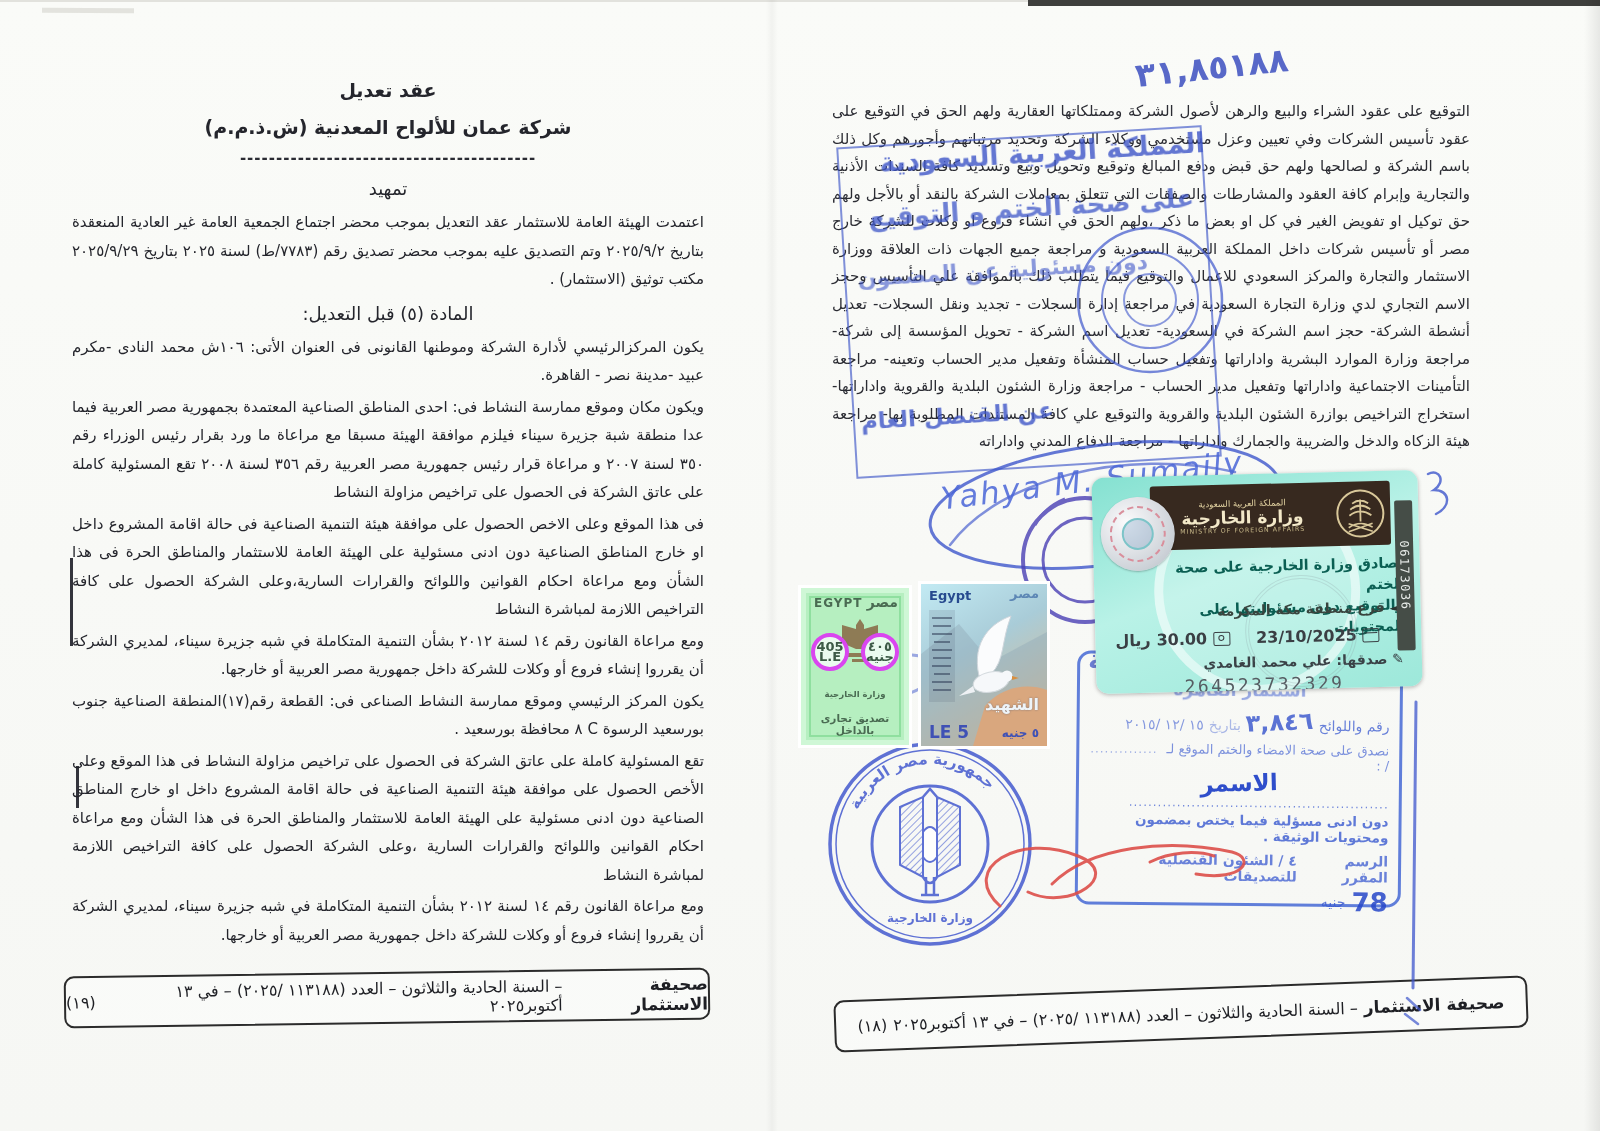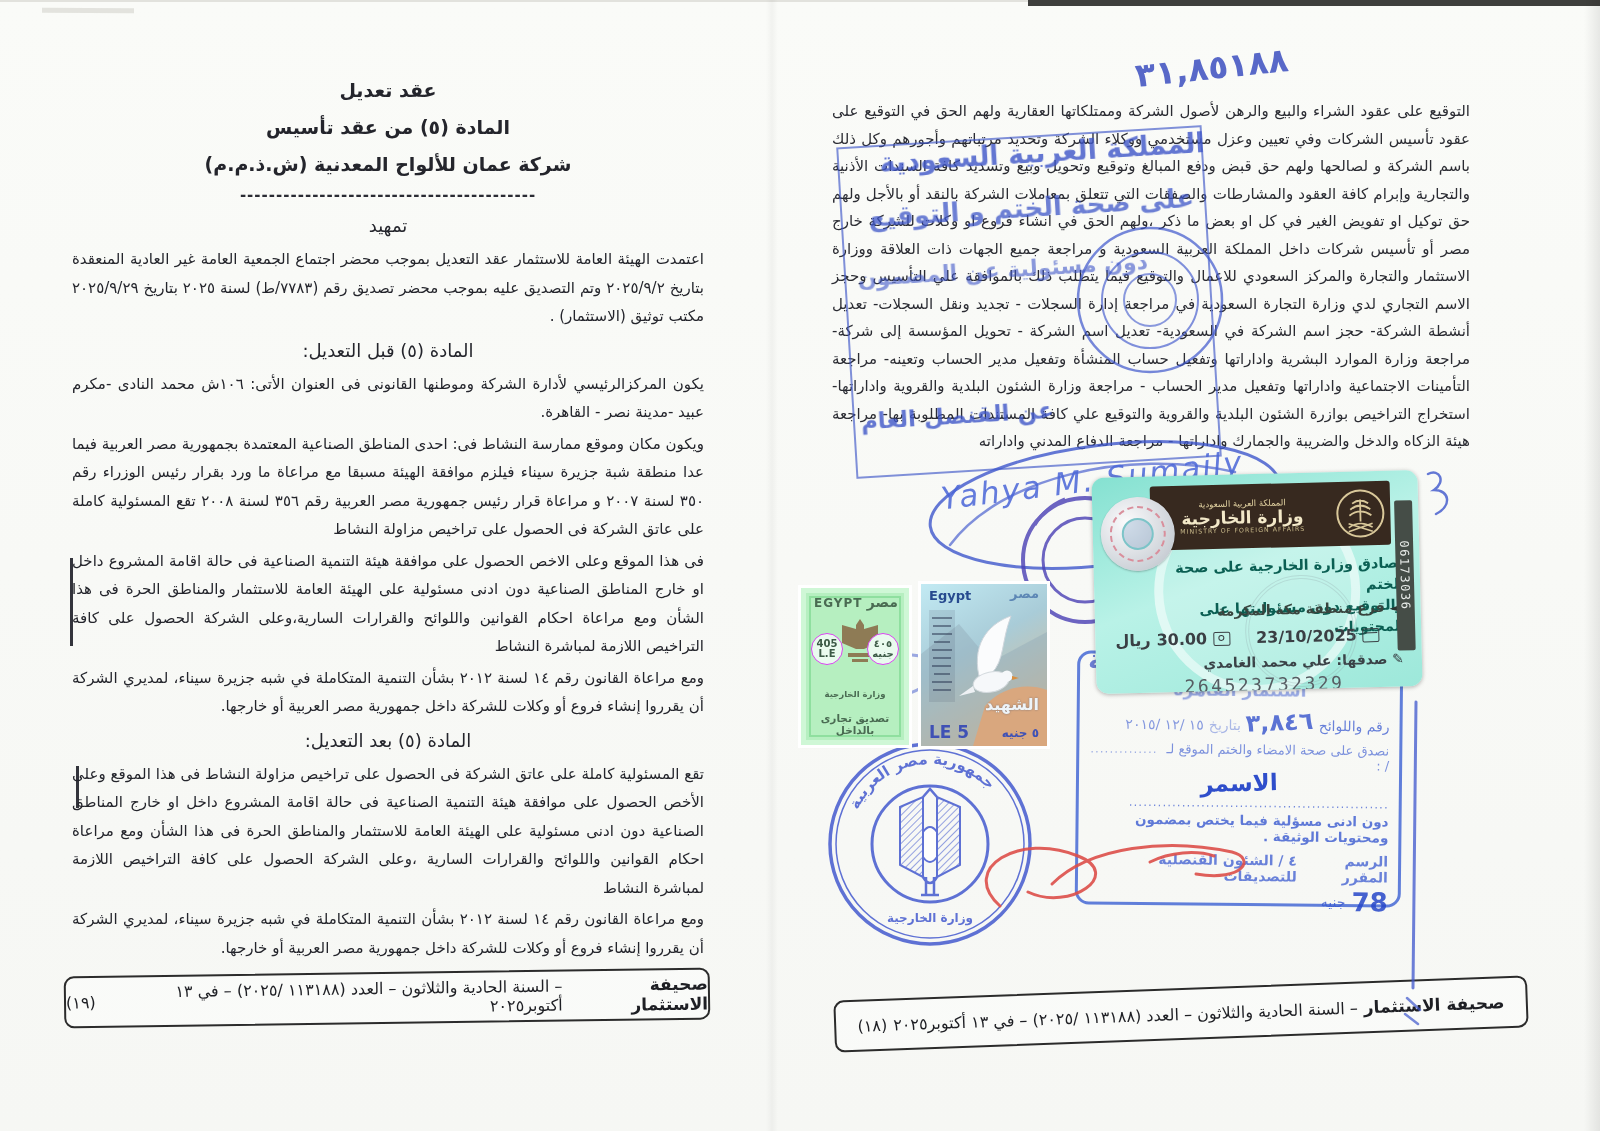--- a/index.html
+++ b/index.html
@@ -32,21 +32,21 @@
   .op4{left:6px;bottom:42px;font-size:23px;opacity:.8;}
   .op-frag{position:absolute;left:1088px;top:644px;font-size:26px;font-weight:bold;color:#3e56c8;opacity:.75;z-index:4;}
   .latin-sig{position:absolute;left:940px;top:462px;font-size:31px;color:#4a66d8;transform:rotate(-7deg);font-style:italic;letter-spacing:2px;opacity:.85;z-index:3;white-space:nowrap;}
   
   .pstamp{position:absolute;box-shadow:0 0 0 3px #fff,0 1px 3px rgba(0,0,0,.2);z-index:3;}
   .gstamp{left:801px;top:588px;width:108px;height:157px;background:#b6efc0;border:5px solid #cff7d6;box-sizing:border-box;}
   .gstamp .inframe{position:absolute;inset:3px;border:2px solid #8fdf9f;}
   .gstamp .t{position:absolute;font-weight:bold;color:#4a6b52;}
   .g-en{left:8px;top:3px;font-size:12px;letter-spacing:1px;color:#41604d;}
   .g-ar{right:6px;top:1px;font-size:14px;color:#7a5c3a;}
-  .g-circle{position:absolute;width:30px;height:30px;border-radius:50%;background:#eafbef;border:1px solid #d946ef;display:flex;align-items:center;font-size:10px;font-weight:bold;color:#3c5a46;text-align:center;line-height:10px;}
+  .g-circle{position:absolute;width:30px;height:30px;border-radius:50%;background:#eafbef;border:4px solid #d946ef;display:flex;align-items:center;font-size:13px;font-weight:bold;color:#3c5a46;text-align:center;line-height:10px;}
   .g-min{left:0;right:0;top:96px;text-align:center;font-size:8.5px;color:#7a5c3a;font-weight:bold;}
   .g-cap{left:0;right:0;bottom:4px;text-align:center;font-size:10.5px;color:#2f5d3c;font-weight:bold;margin-top:16px;}
   .dstamp{left:921px;top:584px;width:126px;height:162px;background:linear-gradient(150deg,#c2eaf3 0%,#a9ccd8 40%,#cdbfa4 75%,#d9b48a 100%);}
   .dstamp .t{position:absolute;font-weight:bold;}
   .d-en{left:8px;top:4px;font-size:13px;color:#274a8f;}
   .d-ar{right:8px;top:2px;font-size:13px;color:#5d87b5;}
   .d-title{right:8px;bottom:32px;font-size:16px;color:#eef4f8;text-shadow:0 0 2px rgba(40,70,120,.5);}
   .d-le{left:8px;bottom:4px;font-size:17px;color:#3f51b5;}
   .d-var{right:8px;bottom:6px;font-size:12px;color:#3f51b5;}
   
@@ -99,31 +99,30 @@
   <div class="artifact" style="left:1028px;top:0;width:572px;height:6px;background:#3f3f3d;"></div>
   <div class="artifact" style="left:0;top:0;width:1028px;height:2px;background:#e2e2dd;"></div>
   <div class="artifact" style="left:42px;top:8px;width:92px;height:5px;background:#cfcfc9;opacity:.55;transform:rotate(.4deg);"></div>
   <div class="crease"></div>
   <div class="edge-shadow"></div>
   <div class="margin-mark" style="left:70px;top:558px;width:3px;height:88px;"></div>
   <div class="margin-mark" style="left:76px;top:766px;width:3px;height:42px;"></div>
 
   <div class="lp rtl">
     <p class="doc-title center">عقد تعديل</p>
-    <p class="doc-title center">المادة (٥) من عقد تأسيس</p>
     <p class="doc-title center">شركة عمان للألواح المعدنية (ش.ذ.م.م)</p>
     <p class="divider center">-----------------------------------------</p>
     <p class="sec-head center">تمهيد</p>
     <p>اعتمدت الهيئة العامة للاستثمار عقد التعديل بموجب محضر اجتماع الجمعية العامة غير العادية المنعقدة بتاريخ ٢٠٢٥/٩/٢ وتم التصديق عليه بموجب محضر تصديق رقم (٧٧٨٣/ط) لسنة ٢٠٢٥ بتاريخ ٢٠٢٥/٩/٢٩ مكتب توثيق (الاستثمار) .</p>
     <p class="sec-head center">المادة (٥) قبل التعديل:</p>
     <p>يكون المركزالرئيسي لأدارة الشركة وموطنها القانونى فى العنوان الأتى: ١٠٦ش محمد النادى -مكرم عبيد -مدينة نصر - القاهرة.</p>
     <p>ويكون مكان وموقع ممارسة النشاط فى: احدى المناطق الصناعية المعتمدة بجمهورية مصر العربية فيما عدا منطقة شبة جزيرة سيناء فيلزم موافقة الهيئة مسبقا مع مراعاة ما ورد بقرار رئيس الوزراء رقم ٣٥٠ لسنة ٢٠٠٧ و مراعاة قرار رئيس جمهورية مصر العربية رقم ٣٥٦ لسنة ٢٠٠٨ تقع المسئولية كاملة على عاتق الشركة فى الحصول على تراخيص مزاولة النشاط</p>
     <p>فى هذا الموقع وعلى الاخص الحصول على موافقة هيئة التنمية الصناعية فى حالة اقامة المشروع داخل او خارج المناطق الصناعية دون ادنى مسئولية على الهيئة العامة للاستثمار والمناطق الحرة فى هذا الشأن ومع مراعاة احكام القوانين واللوائح والقرارات السارية،وعلى الشركة الحصول على كافة التراخيص اللازمة لمباشرة النشاط</p>
     <p>ومع مراعاة القانون رقم ١٤ لسنة ٢٠١٢ بشأن التنمية المتكاملة في شبه جزيرة سيناء، لمديري الشركة أن يقرروا إنشاء فروع أو وكلات للشركة داخل جمهورية مصر العربية أو خارجها.</p>
-    <p class="sec-head center">المادة (٥) بعد التعديل:</p>
+    <p>يكون المركز الرئيسي وموقع ممارسة النشاط الصناعى فى: القطعة رقم(١٧)المنطقة الصناعية جنوب بورسعيد الرسوة C ٨ محافظة بورسعيد .</p>
     <p>تقع المسئولية كاملة على عاتق الشركة فى الحصول على تراخيص مزاولة النشاط فى هذا الموقع وعلى الأخص الحصول على موافقة هيئة التنمية الصناعية فى حالة اقامة المشروع داخل او خارج المناطق الصناعية دون ادنى مسئولية على الهيئة العامة للاستثمار والمناطق الحرة فى هذا الشأن ومع مراعاة احكام القوانين واللوائح والقرارات السارية ،وعلى الشركة الحصول على كافة التراخيص اللازمة لمباشرة النشاط</p>
     <p>ومع مراعاة القانون رقم ١٤ لسنة ٢٠١٢ بشأن التنمية المتكاملة في شبه جزيرة سيناء، لمديري الشركة أن يقرروا إنشاء فروع أو وكلات للشركة داخل جمهورية مصر العربية أو خارجها.</p>
   </div>
   <div class="footer-box rtl" style="left:64px;top:972px;width:642px;transform:rotate(-.8deg);">
     <b>صحيفة الاستثمار</b>
     <span>– السنة الحادية والثلاثون – العدد (١١٣١٨٨ /٢٠٢٥) – في ١٣ أكتوبر٢٠٢٥</span>
     <span>(١٩)</span>
   </div>
 
   <div class="handnum">٣١,٨٥١٨٨</div>

